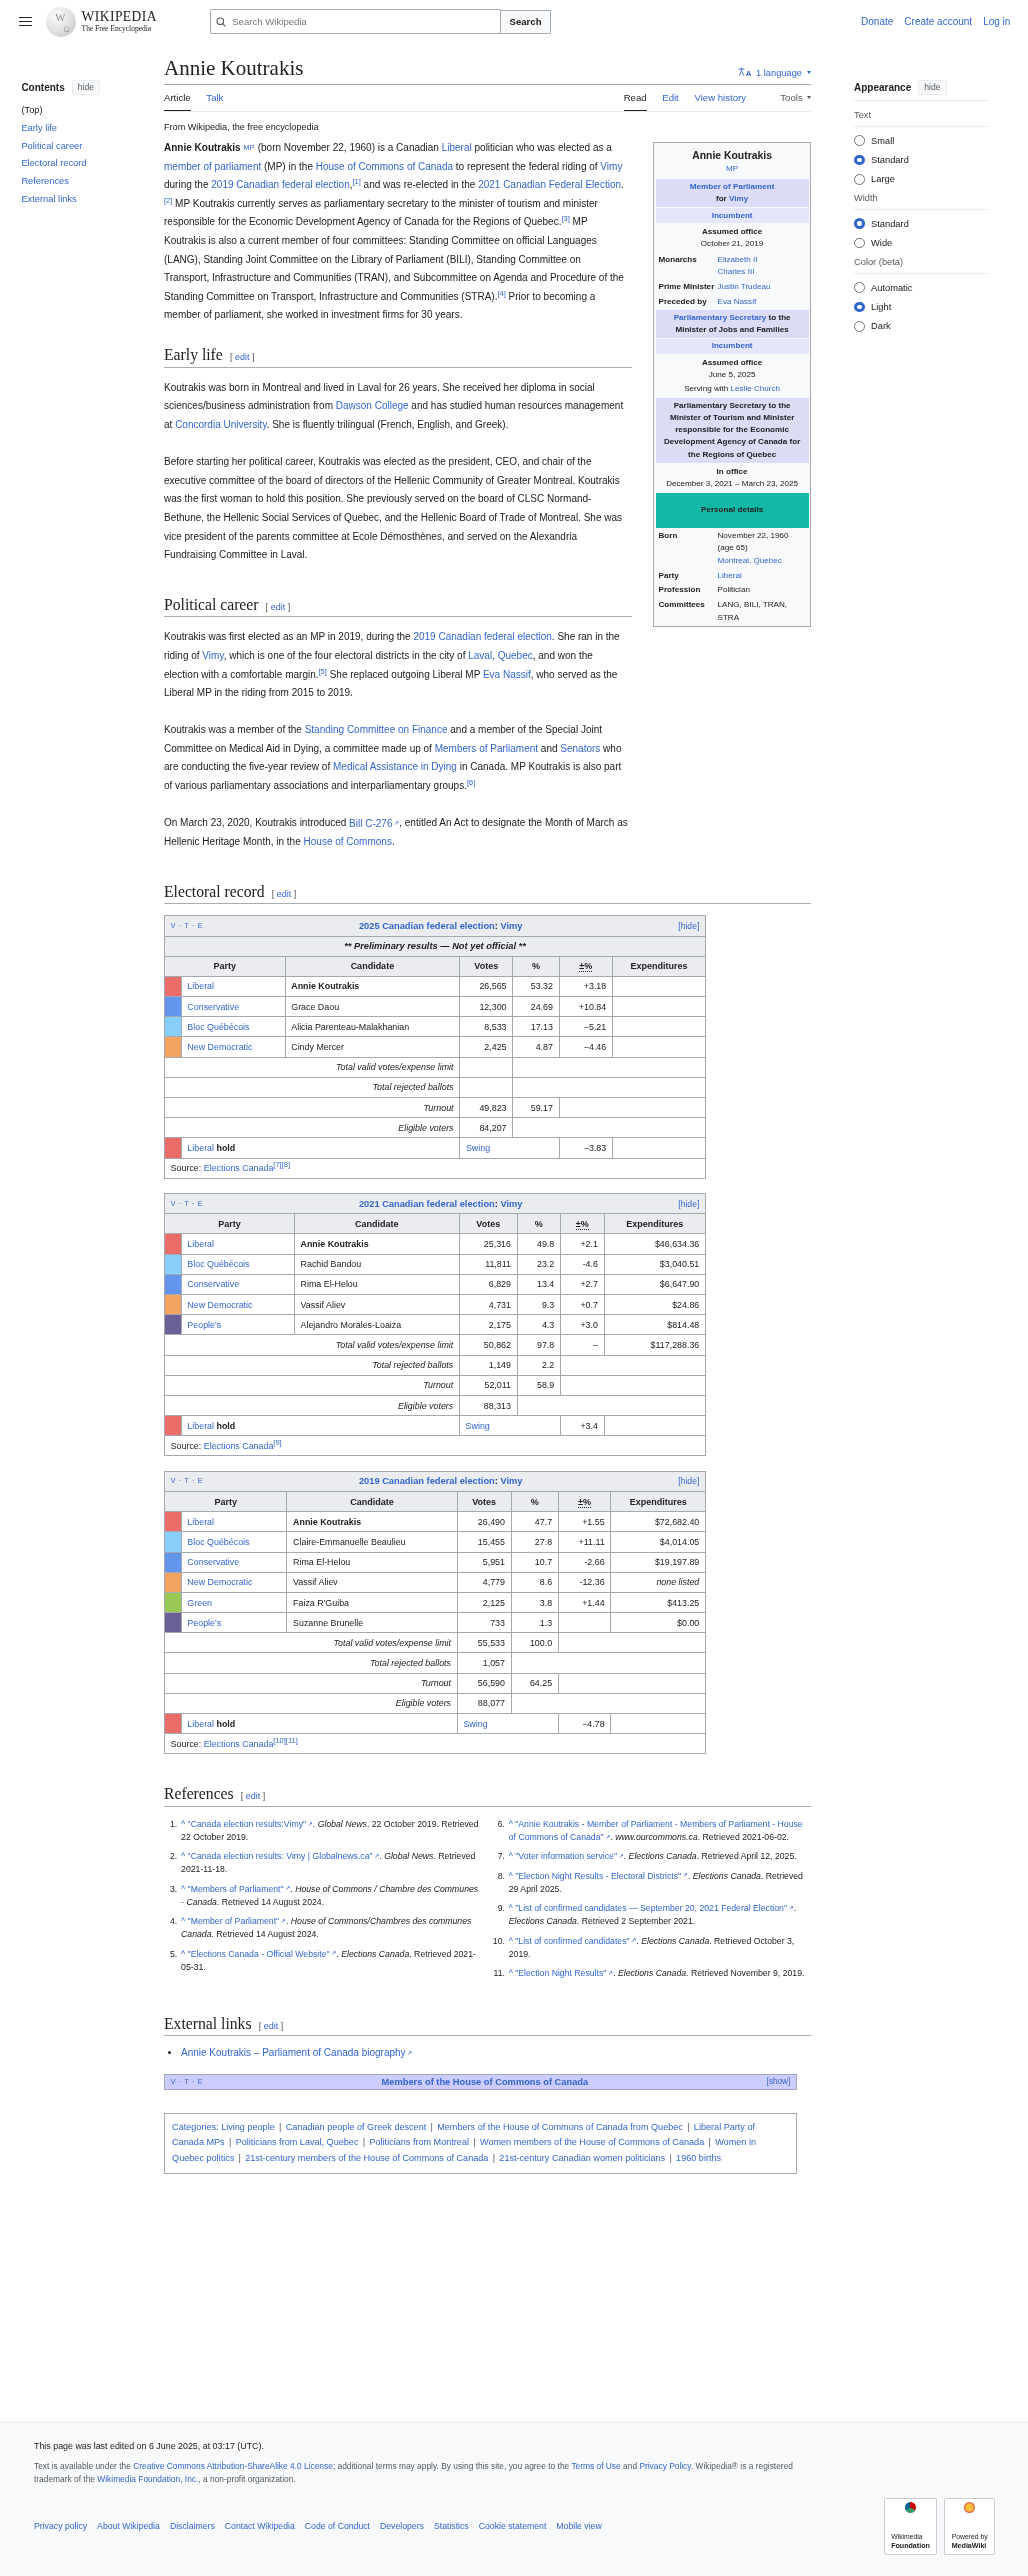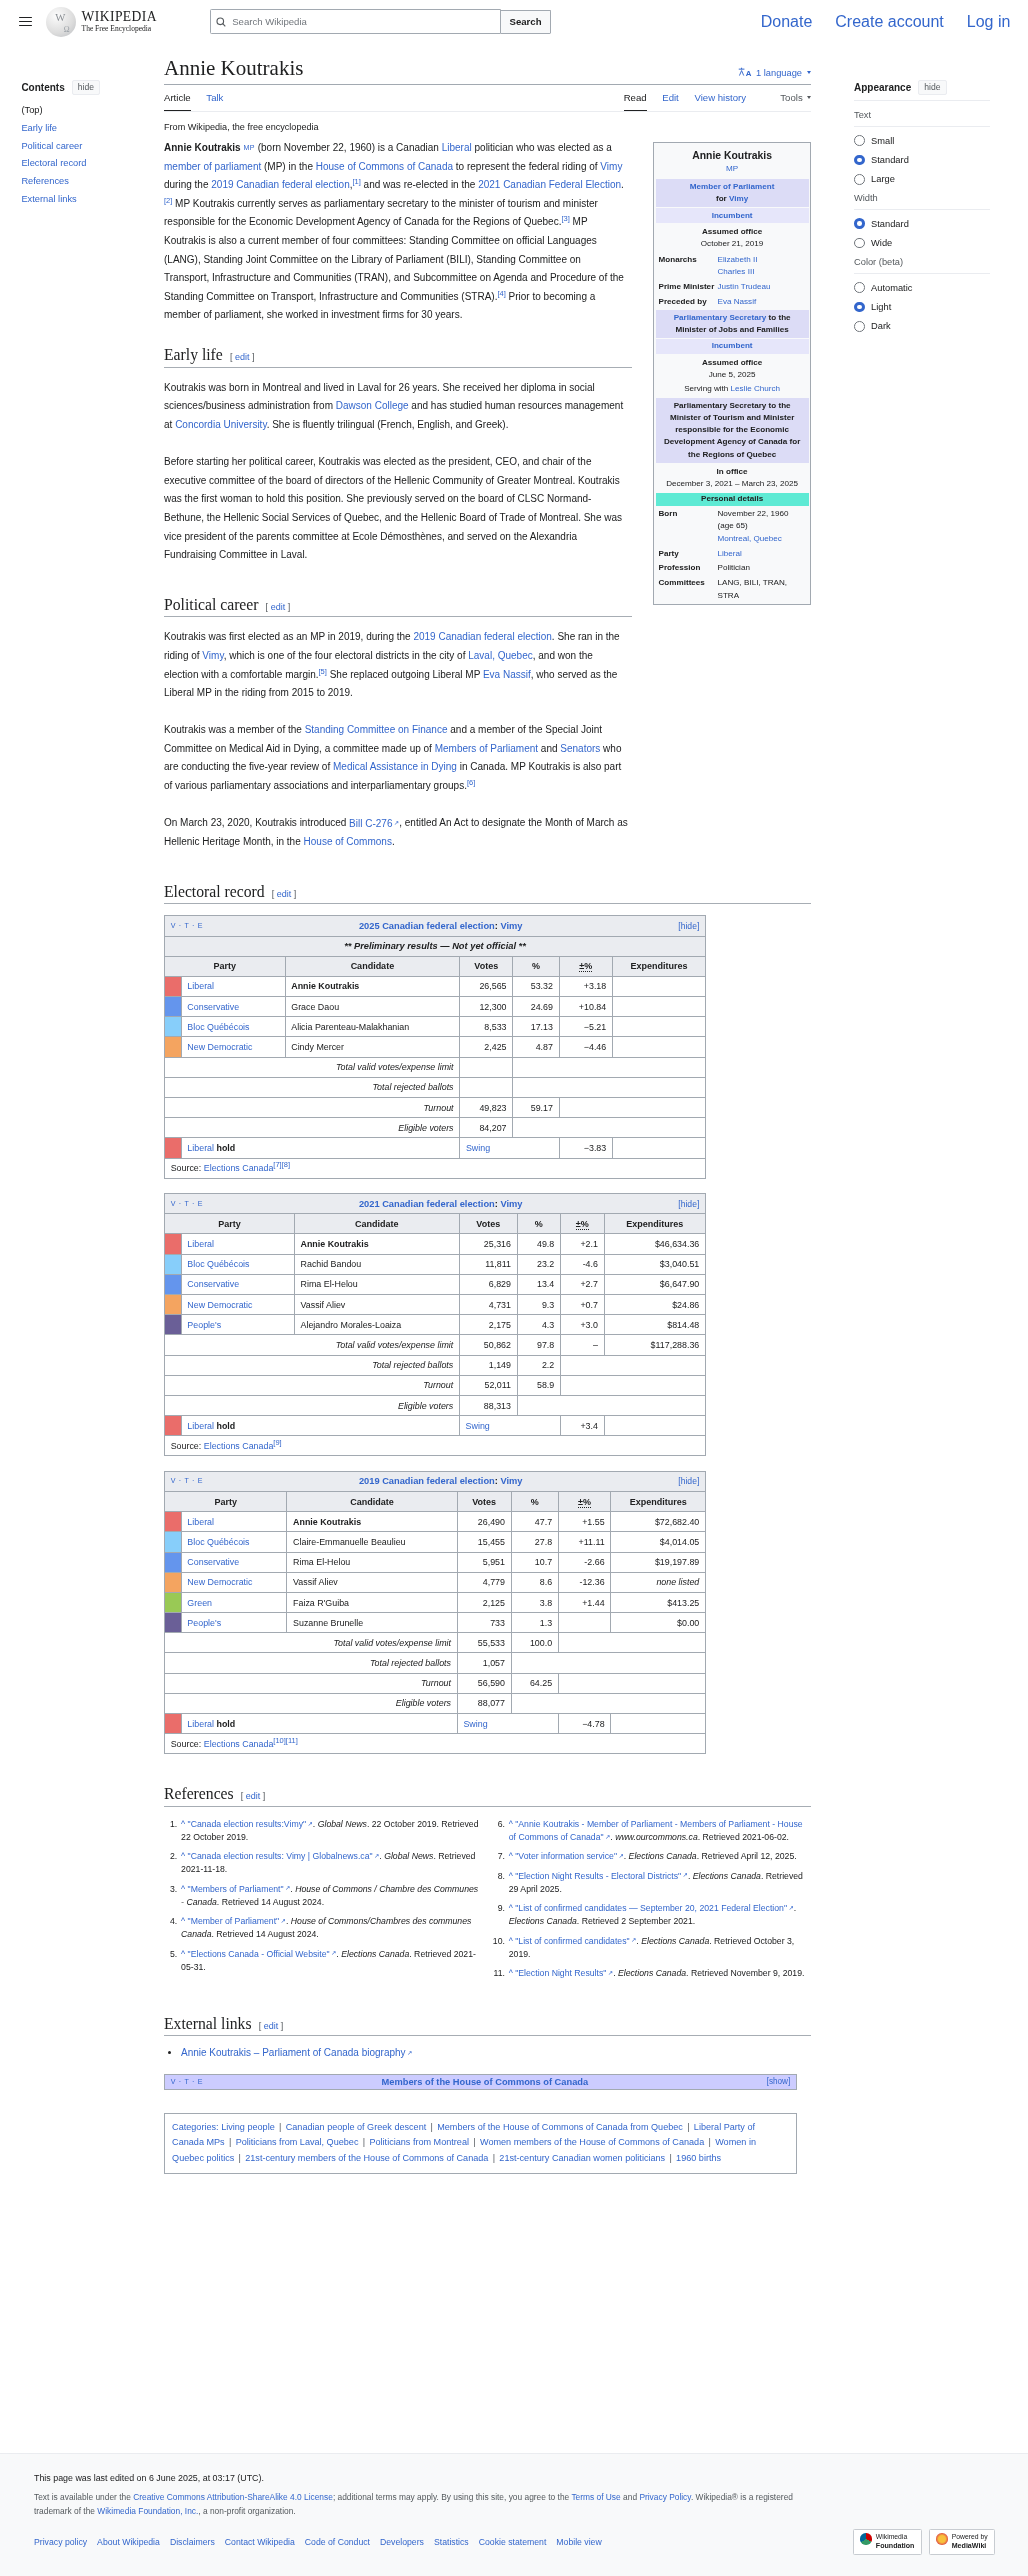--- a/index.html
+++ b/index.html
@@ -19,21 +19,21 @@
   .globe:before{content:"W";position:absolute;top:4.3px;left:9.3px;font-family:"Liberation Serif",serif;font-size:10.7px;color:#8a8f94;}
   .globe:after{content:"Ω";position:absolute;bottom:2.9px;right:6.4px;font-family:"Liberation Serif",serif;font-size:7.9px;color:#9aa0a6;}
   .wordmark{line-height:1.05;}
   .wordmark .wm1{font-family:"Liberation Serif",serif;font-size:13.6px;letter-spacing:0.4px;color:#202122;}
   .wordmark .wm2{font-family:"Liberation Serif",serif;font-size:7.5px;color:#202122;}
   .searchwrap{display:flex;align-items:center;height:24px;}
   .searchbox{display:flex;align-items:center;width:279px;height:23px;border:0.7px solid #a2a9b1;border-radius:1.4px 0 0 1.4px;padding:0 5px;gap:4.3px;background:#fff;}
   .searchbox input{border:none;outline:none;font-size:9.6px;flex:1;color:#202122;font-family:inherit;background:transparent;}
   .searchbox input::placeholder{color:#72777d;}
   .search-btn{height:24px;border:0.7px solid #a2a9b1;border-left:none;background:#f8f9fa;font-weight:bold;font-size:9.6px;padding:0 8.6px;border-radius:0 1.4px 1.4px 0;cursor:pointer;color:#202122;font-family:inherit;}
-  .toplinks{margin-left:auto;display:flex;gap:23px;font-size:16px;align-items:center;}
+  .toplinks{margin-left:auto;display:flex;gap:11px;font-size:10px;align-items:center;}
 
   
   .page{display:grid;grid-template-columns:164px 647px 1fr;flex:1;align-items:start;}
 
   
   .toc{padding:37px 8.6px 0 21.4px;font-size:9.3px;}
   .toc-head{display:flex;align-items:center;gap:7.1px;margin-bottom:10px;}
   .toc-title{font-weight:bold;font-size:10px;}
   .hide-btn{background:#f8f9fa;border:0.7px solid #eaecf0;border-radius:2px;font-size:8.6px;color:#54595d;padding:1.4px 5px;cursor:pointer;}
   .toc-item{margin:7.9px 0;cursor:pointer;}
@@ -66,21 +66,21 @@
   .ib-name{font-size:10.4px;font-weight:bold;text-align:center;padding:3.6px 1.4px 0 1.4px;}
   .ib-mp{text-align:center;color:#3366cc;padding-bottom:2.9px;cursor:pointer;}
   .ib-header{background:#dcdcf6;text-align:center;font-weight:bold;padding:2.1px 2.9px;margin:0.7px 0;}
   .ib-incumbent{background:#e6e6fa;text-align:center;font-weight:bold;color:#3366cc;padding:1.4px;margin-bottom:0.7px;cursor:pointer;}
   .ib-office{text-align:center;padding:2.1px 1.4px;}
   .ib-office .ol{font-weight:bold;}
   .ib-serving{text-align:center;padding:0 1.4px 2.1px 1.4px;}
   .ib-row{display:flex;padding:1.4px 2.9px;}
   .ib-label{font-weight:bold;width:59px;flex:none;}
   .ib-value{flex:1;}
-  .ib-personal{background:#5eead4;text-align:center;font-weight:bold;padding:0;margin:1.4px 0;}
+  .ib-personal{background:#14b8a6;text-align:center;font-weight:bold;padding:11px;margin:1.4px 0;}
 
   
   .etable-wrap{margin:2.9px 0 14.3px 0;}
   table.etable{border-collapse:collapse;width:542px;border:0.7px solid #a2a9b1;background:#fff;font-size:8.9px;}
   table.etable td,table.etable th{border:0.7px solid #a2a9b1;padding:4.6px 5.7px;}
   .trow td{background:#eaecf0;}
   .ttl{display:flex;align-items:center;}
   .vte{font-size:7.1px;color:#3366cc;letter-spacing:0.7px;flex:none;cursor:pointer;}
   .etitle{flex:1;text-align:center;font-weight:bold;color:#3366cc;font-size:9.3px;cursor:pointer;}
   .etitle .colon{color:#202122;}
@@ -127,21 +127,21 @@
   .radio{width:10.7px;height:10.7px;border-radius:50%;border:0.7px solid #72777d;background:#fff;flex:none;box-sizing:border-box;}
   .radio.sel{border:3.2px solid #36c;}
 
   
   footer{margin-top:auto;background:#f8f9fa;border-top:0.7px solid #eaecf0;padding:18.6px 34px 21.4px 34px;font-size:8.9px;flex:none;}
   .f-edited{margin-bottom:8.6px;}
   .f-license{color:#54595d;font-size:8.4px;line-height:1.6;max-width:772px;margin-bottom:11.4px;}
   .f-bottom{display:flex;align-items:center;}
   .f-links{display:flex;flex-wrap:wrap;gap:10px;font-size:8.7px;max-width:643px;}
   .f-badges{margin-left:auto;display:flex;gap:7.1px;}
-  .badge{display:flex;align-items:flex-start;gap:4px;border:0.7px solid #c8ccd1;background:#fff;padding:2.9px 6.4px;border-radius:1.4px;}
+  .badge{display:flex;align-items:center;gap:20px;border:0.7px solid #c8ccd1;background:#fff;padding:2.9px 6.4px;border-radius:1.4px;flex-direction:column;}
   .badge .bicon{width:11.4px;height:11.4px;border-radius:50%;flex:none;}
   .badge .bicon.wm{background:conic-gradient(#c00 0 33%,#396 33% 66%,#069 66% 100%);}
   .badge .bicon.mw{background:radial-gradient(circle,#f8c13c 40%,#d44 75%);}
   .badge .btxt{font-size:6.8px;line-height:1.25;color:#202122;}
   .badge .btxt b{display:block;font-size:7.1px;}
 </style>
 </head>
 <body>
 
 <header class="topbar">

